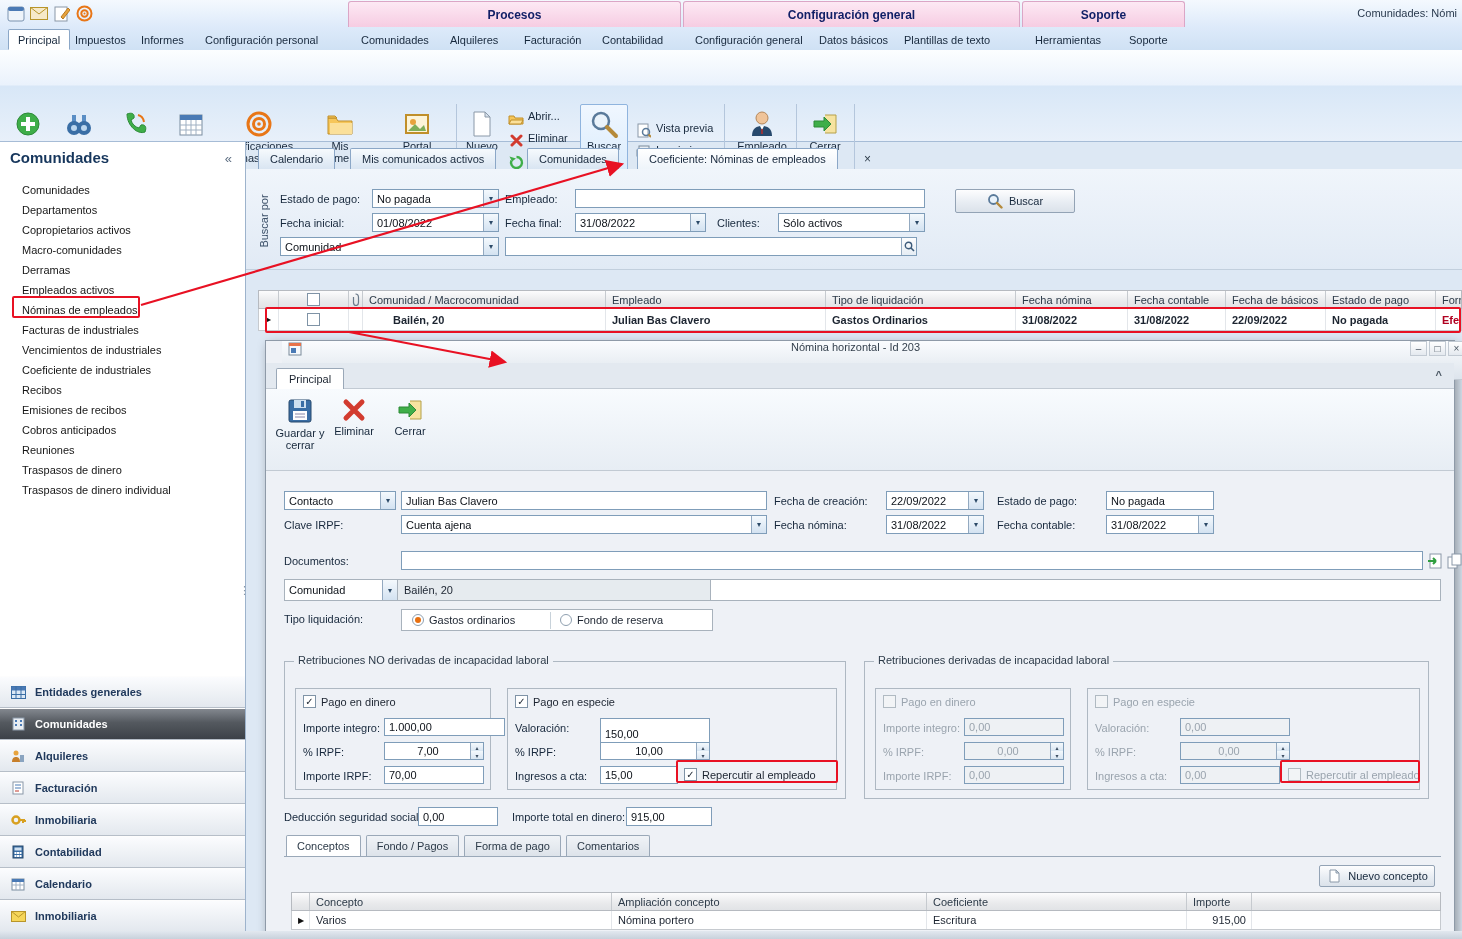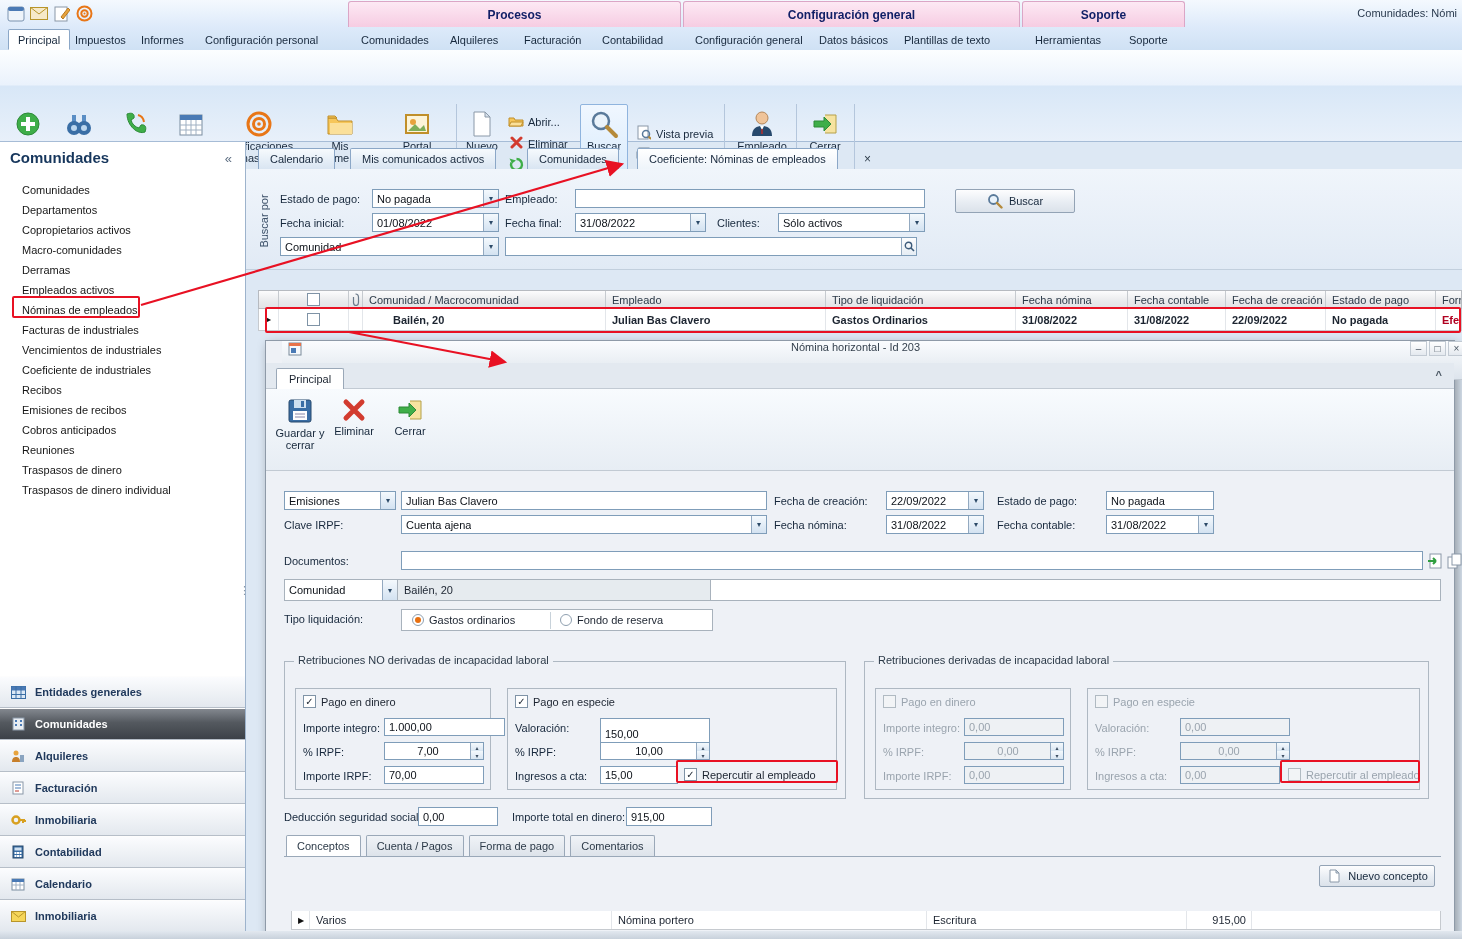--- a/index.html
+++ b/index.html
@@ -9,21 +9,21 @@
 #topbar{left:0;top:0;width:1462px;height:50px;background:linear-gradient(#f4f9fe,#ddeafa 55%,#cfe1f4)}
 .qicon{top:4px;width:19px;height:19px;display:flex;align-items:center;justify-content:center}
 .pink{top:1px;height:26px;background:linear-gradient(#fde9f4,#f6cce2);border:1px solid #dba6c6;border-bottom:none;border-radius:3px 3px 0 0;color:#101f66;font-weight:bold;font-size:12px;display:flex;align-items:center;justify-content:center}
 #caption-right{top:7px;right:5px;color:#2a3a4e}
 .rtab{top:29px;height:21px;padding:0 9px;display:flex;align-items:center;border-radius:2px 2px 0 0;color:#17283c}
 .rtab.active{background:#fff;border:1px solid #8ba7c7;border-bottom-color:#fff}
 #ribbon{left:0;top:50px;width:1462px;height:92px;background:linear-gradient(#fcfeff,#eaf2fc 38%,#d8e7f7 40%,#e8f0fa);border-bottom:1px solid #a6bcd6}
 .bb{top:54px;display:flex;flex-direction:column;align-items:center;padding-top:3px;text-align:center;line-height:12px;color:#17283c;border:1px solid transparent;border-radius:2px;height:70px}
 .bb.hl{background:linear-gradient(#f0f7ff,#d9ebfc);border-color:#8fb4de}
 .bb .bic{height:32px;display:flex;align-items:center;justify-content:center}
-.sbn{display:flex;align-items:flex-end;gap:4px;height:18px;color:#17283c}
+.sbn{display:flex;align-items:flex-start;gap:4px;height:18px;color:#17283c}
 .vsep{top:54px;width:1px;height:82px;background:#b4c6dc}
 .glab{top:126px;font-size:10px;color:#51647c;text-align:center}
 #sidebar{left:0;top:142px;width:246px;height:790px;background:#fff;border-right:1px solid #9db3cc}
 #sb-title{left:10px;top:7px;font-size:15px;font-weight:bold;color:#16365c}
 #sb-collapse{right:13px;top:9px;color:#5d6e82;font-size:13px}
 .sbi{left:0;width:244px;height:20px;display:flex;align-items:center;padding-left:22px;color:#161616}
 .navi{left:0;width:245px;height:32px;display:flex;align-items:center;gap:9px;padding-left:10px;font-weight:bold;color:#20395c;background:linear-gradient(#fbfcfe,#e3e8ee);border-top:1px solid #fdfdfd;border-bottom:1px solid #b6bec8}
 .navi.sel{background:linear-gradient(#83888f,#54595f 45%,#3c4148);color:#fff}
 .nic{width:16px;height:16px;display:inline-flex;align-items:center;justify-content:center;flex:0 0 16px}
 .dtab{top:148px;height:21px;padding:0 11px;display:flex;align-items:center;background:linear-gradient(#f6fafd,#d9e5f2);border:1px solid #8ba7c7;border-bottom:none;border-radius:2px 2px 0 0;color:#17283c}
@@ -518,21 +518,21 @@
     <div class="c" style="width:14px;padding-left:2px">
         <svg width="9" height="13">
           <path d="M4.5 1 C6.5 1 7.5 2.5 7.5 4.5 L7.5 9.5 C7.5 11.5 6.5 12.5 5 12.5 C3.5 12.5 2.5 11.5 2.5 9.5 L2.5 4" fill="none" stroke="#6a7a8a" stroke-width="1.2"></path>
         </svg>
       </div>
     <div class="c" style="width:243px">Comunidad / Macrocomunidad</div>
     <div class="c" style="width:220px">Empleado</div>
     <div class="c" style="width:190px">Tipo de liquidación</div>
     <div class="c" style="width:112px">Fecha nómina</div>
     <div class="c" style="width:98px">Fecha contable</div>
-    <div class="c" style="width:100px">Fecha de creación</div>
+    <div class="c" style="width:100px">Fecha de básicos</div>
     <div class="c" style="width:110px">Estado de pago</div>
     <div class="c" style="flex:1;border-right:none">Forma</div>
   </div>
   <div class="ab gr" style="left:258px;top:309px;width:1204px;height:22px">
     <div class="c mark" style="width:20px">▶</div>
     <div class="c" style="width:70px;justify-content:center;padding-left:0">
         <span class="cb"></span>
       </div>
     <div class="c" style="width:14px"></div>
     <div class="c" style="width:243px;padding-left:30px">Bailén, 20</div>
@@ -586,21 +586,21 @@
       <div class="mbb" style="left:120px;width:48px">
         <span class="bic"><svg width="28" height="26">
               <path d="M14 4 L25 4 L25 22 L14 22" fill="#f6e3a0" stroke="#b5a04a"></path>
               <path d="M3 10 L13 10 L13 6 L20 13 L13 20 L13 16 L3 16 Z" fill="#3fae49" stroke="#2c8a37"></path>
             </svg></span>
         <span>Cerrar</span>
       </div>
     </div>
 
     <div class="ab tf" style="left:18px;top:150px;width:112px">
-      <span class="val">Emisiones</span>
+      <span class="val">Contacto</span>
       <span class="dd">▾</span>
     </div>
     <div class="ab tf" style="left:135px;top:150px;width:366px">
         <span class="val">Julian Bas Clavero</span>
       </div>
     <span class="ab lb" style="left:508px;top:150px">Fecha de creación:</span>
     <div class="ab tf" style="left:620px;top:150px;width:98px">
       <span class="val">22/09/2022</span>
       <span class="dd">▾</span>
     </div>
@@ -776,39 +776,47 @@
     <span class="ab lb" style="left:246px;top:466px">Importe total en dinero:</span>
     <div class="ab tf" style="left:360px;top:466px;width:86px">
         <span class="val">915,00</span>
       </div>
 
     <div class="ab" style="left:18px;top:494px;width:1157px;height:22px;border-bottom:1px solid #9aa8b8;padding-left:2px">
       <span class="mtab2 active">
           <span>Conceptos</span>
         </span>
       <span class="mtab2">
-          <span>Cuenta / Pagos</span>
+          <span>Fondo / Pagos</span>
         </span>
       <span class="mtab2">
           <span>Forma de pago</span>
         </span>
       <span class="mtab2">
           <span>Comentarios</span>
         </span>
     </div>
     <div class="ab btn" style="left:1053px;top:524px;width:116px;height:22px">
       <span class="nic">
           <svg width="11" height="14">
             <path d="M1 1 L7 1 L10 4 L10 13 L1 13 Z" fill="#fff" stroke="#8a98a8"></path>
             <path d="M7 1 L7 4 L10 4 Z" fill="#d8e2ec" stroke="#8a98a8"></path>
           </svg>
         </span>
       <span>Nuevo concepto</span>
     </div>
 
+    <div class="gh ab" style="left:25px;top:551px;width:1150px;height:19px">
+      <div class="c" style="width:18px"></div>
+      <div class="c" style="width:302px">Concepto</div>
+      <div class="c" style="width:315px">Ampliación concepto</div>
+      <div class="c" style="width:260px">Coeficiente</div>
+      <div class="c" style="width:65px">Importe</div>
+      <div class="c" style="flex:1;border-right:none"></div>
+    </div>
     <div class="gr ab" style="left:25px;top:570px;width:1150px;height:19px;font-weight:normal">
       <div class="c mark" style="width:18px">▶</div>
       <div class="c" style="width:302px">Varios</div>
       <div class="c" style="width:315px">Nómina portero</div>
       <div class="c" style="width:260px">Escritura</div>
       <div class="c" style="width:65px;justify-content:flex-end;padding-right:5px">915,00</div>
       <div class="c" style="flex:1;border-right:none"></div>
     </div>
   </div>
 

